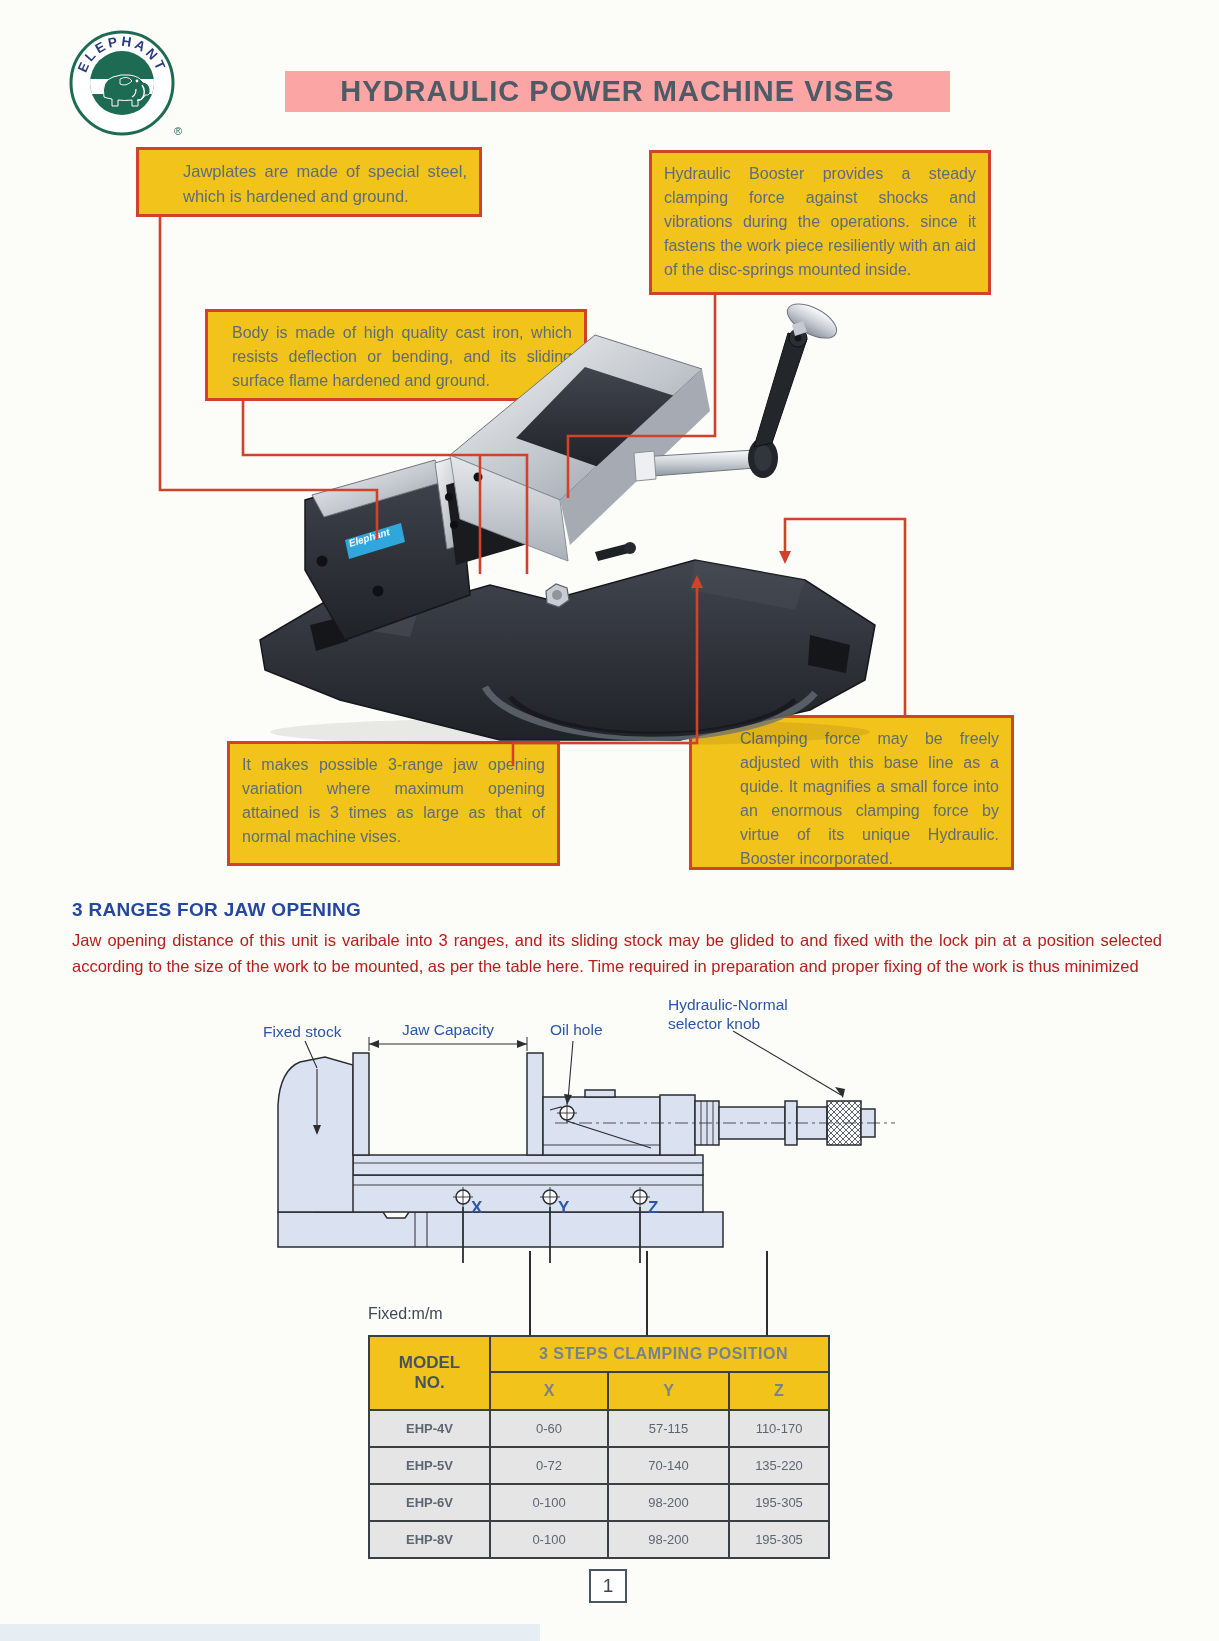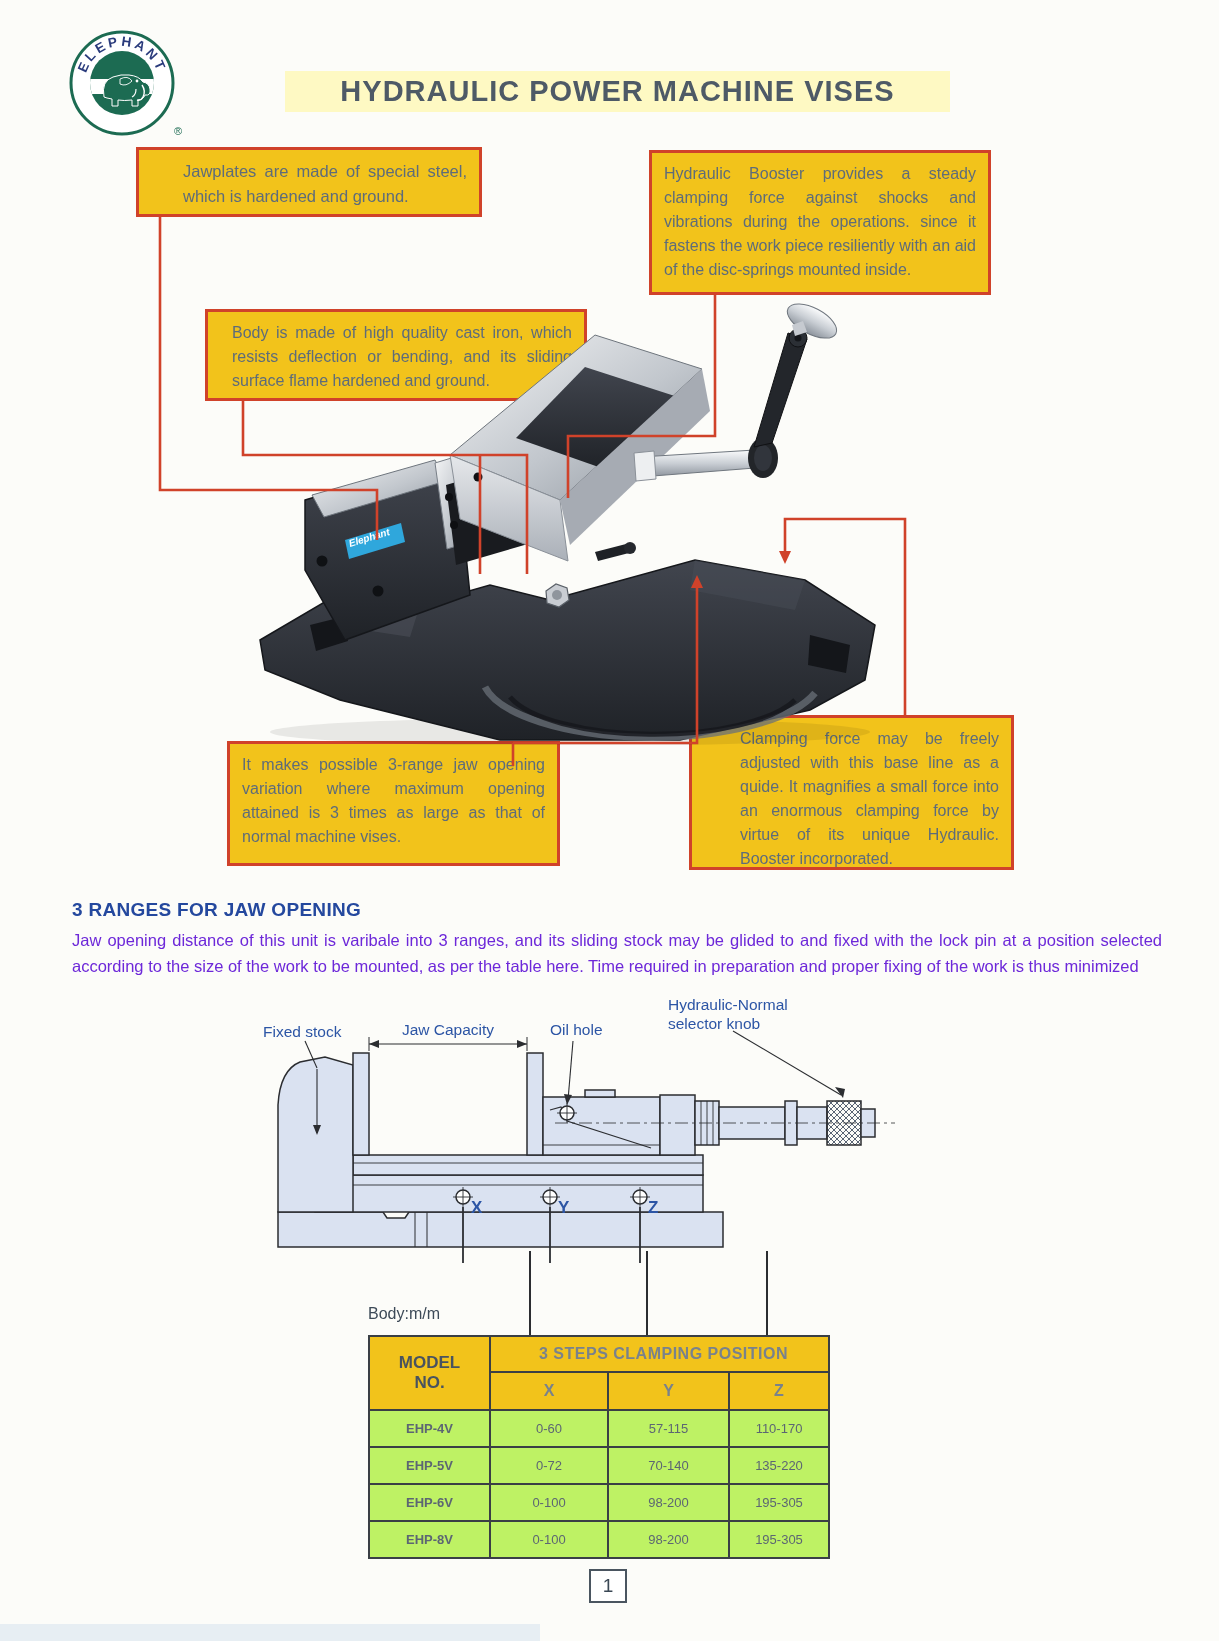--- a/index.html
+++ b/index.html
@@ -1,39 +1,39 @@
 <!DOCTYPE html>
 <html><head>
 <meta charset="utf-8">
 <style>
   html,body{margin:0;padding:0;background:#d9d9d9;}
   .page{position:relative;width:1219px;height:1641px;background:#FCFCF9;overflow:hidden;
         font-family:"Liberation Sans",sans-serif;}
   .abs{position:absolute;}
   
-  .banner{left:285px;top:71px;width:665px;height:41px;background:#fef9c3;
+  .banner{left:285px;top:71px;width:665px;height:41px;background:#fca5a5;
           display:flex;align-items:center;justify-content:center;
           font-weight:bold;font-size:29px;color:#4E5A66;letter-spacing:1px;}
   
   .callout{background:#F2C31B;border:3px solid #D0422A;color:#5E6C7A;
            font-size:16px;line-height:1.5;padding:9px 12px;text-align:justify;
            box-sizing:border-box;}
   .c1{left:136px;top:147px;width:346px;height:70px;font-size:16.5px;padding-left:44px;}
   .c2{left:649px;top:150px;width:342px;height:145px;}
   .c3{left:205px;top:309px;width:382px;height:92px;padding-left:24px;}
   .c4{left:227px;top:741px;width:333px;height:125px;}
   .c5{left:689px;top:715px;width:325px;height:155px;padding-left:48px;}
   
   .sec-head{left:72px;top:899px;font-size:19px;font-weight:bold;color:#24489E;letter-spacing:.3px;}
-  .sec-para{left:72px;top:928px;width:1090px;font-size:16.5px;color:#6d28d9;
+  .sec-para{left:72px;top:928px;width:1090px;font-size:16.5px;color:#b91c1c;
             line-height:1.56;text-align:justify;}
   .unit{left:368px;top:1305px;font-size:16px;color:#3D4A58;}
   
   table.spec{position:absolute;left:368px;top:1335px;border-collapse:collapse;
-             background:#bef264;}
+             background:#e5e5e5;}
   table.spec td,table.spec th{border:2px solid #3A3F45;text-align:center;padding:0;}
   table.spec .hd{background:#F2C31B;color:#79828C;font-weight:bold;font-size:16px;line-height:1.15;}
   table.spec .group{height:34px;font-size:16px;letter-spacing:.5px;padding-left:8px;}
   table.spec .sub{height:36px;}
   table.spec .model{width:119px;font-weight:bold;font-size:17px;color:#49535F;}
   table.spec .cx{width:116px;}
   table.spec .cy{width:119px;}
   table.spec .cz{width:98px;}
   table.spec .val{height:35px;font-size:13px;color:#5C6673;}
   
@@ -270,21 +270,21 @@
       <text x="413" y="15">Hydraulic-Normal</text>
       <text x="413" y="34">selector knob</text>
       <g font-size="17" font-weight="bold">
         <text x="216" y="218">X</text>
         <text x="303" y="218">Y</text>
         <text x="393" y="218">Z</text>
       </g>
     </g>
   </svg>
 
-  <div class="abs unit">Body:m/m</div>
+  <div class="abs unit">Fixed:m/m</div>
 
   <table class="spec">
     <tbody>
         <tr>
       <td class="hd model" rowspan="2">
         <span>MODEL</span><br>
         <span>NO.</span>
       </td>
       <td class="hd group" colspan="3">3 STEPS CLAMPING POSITION</td>
     </tr>

